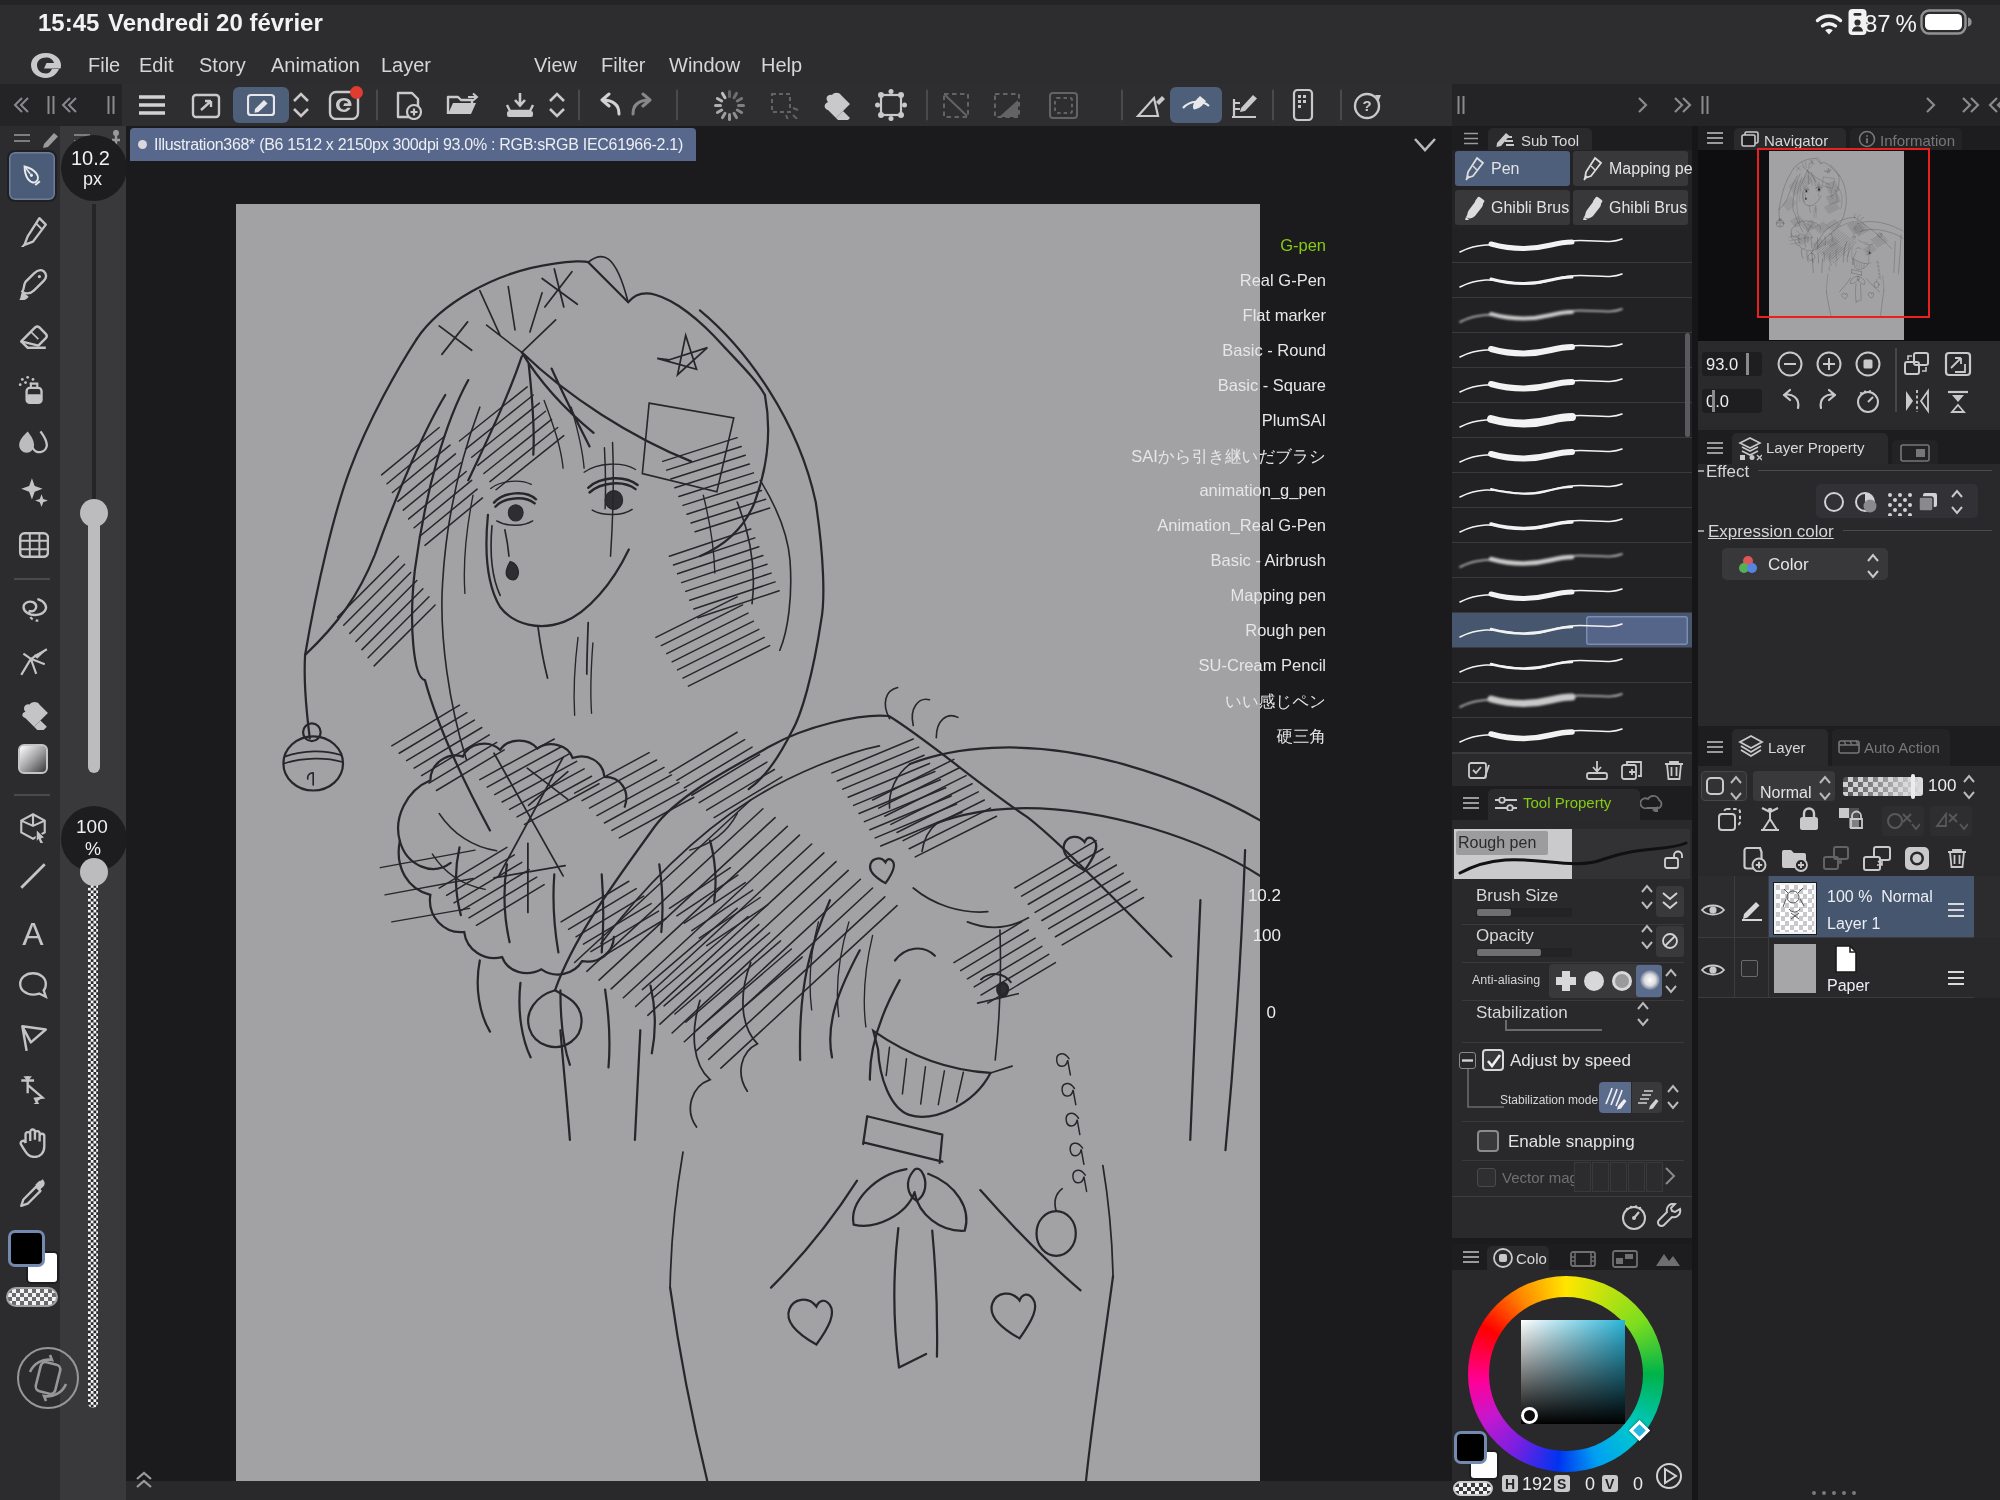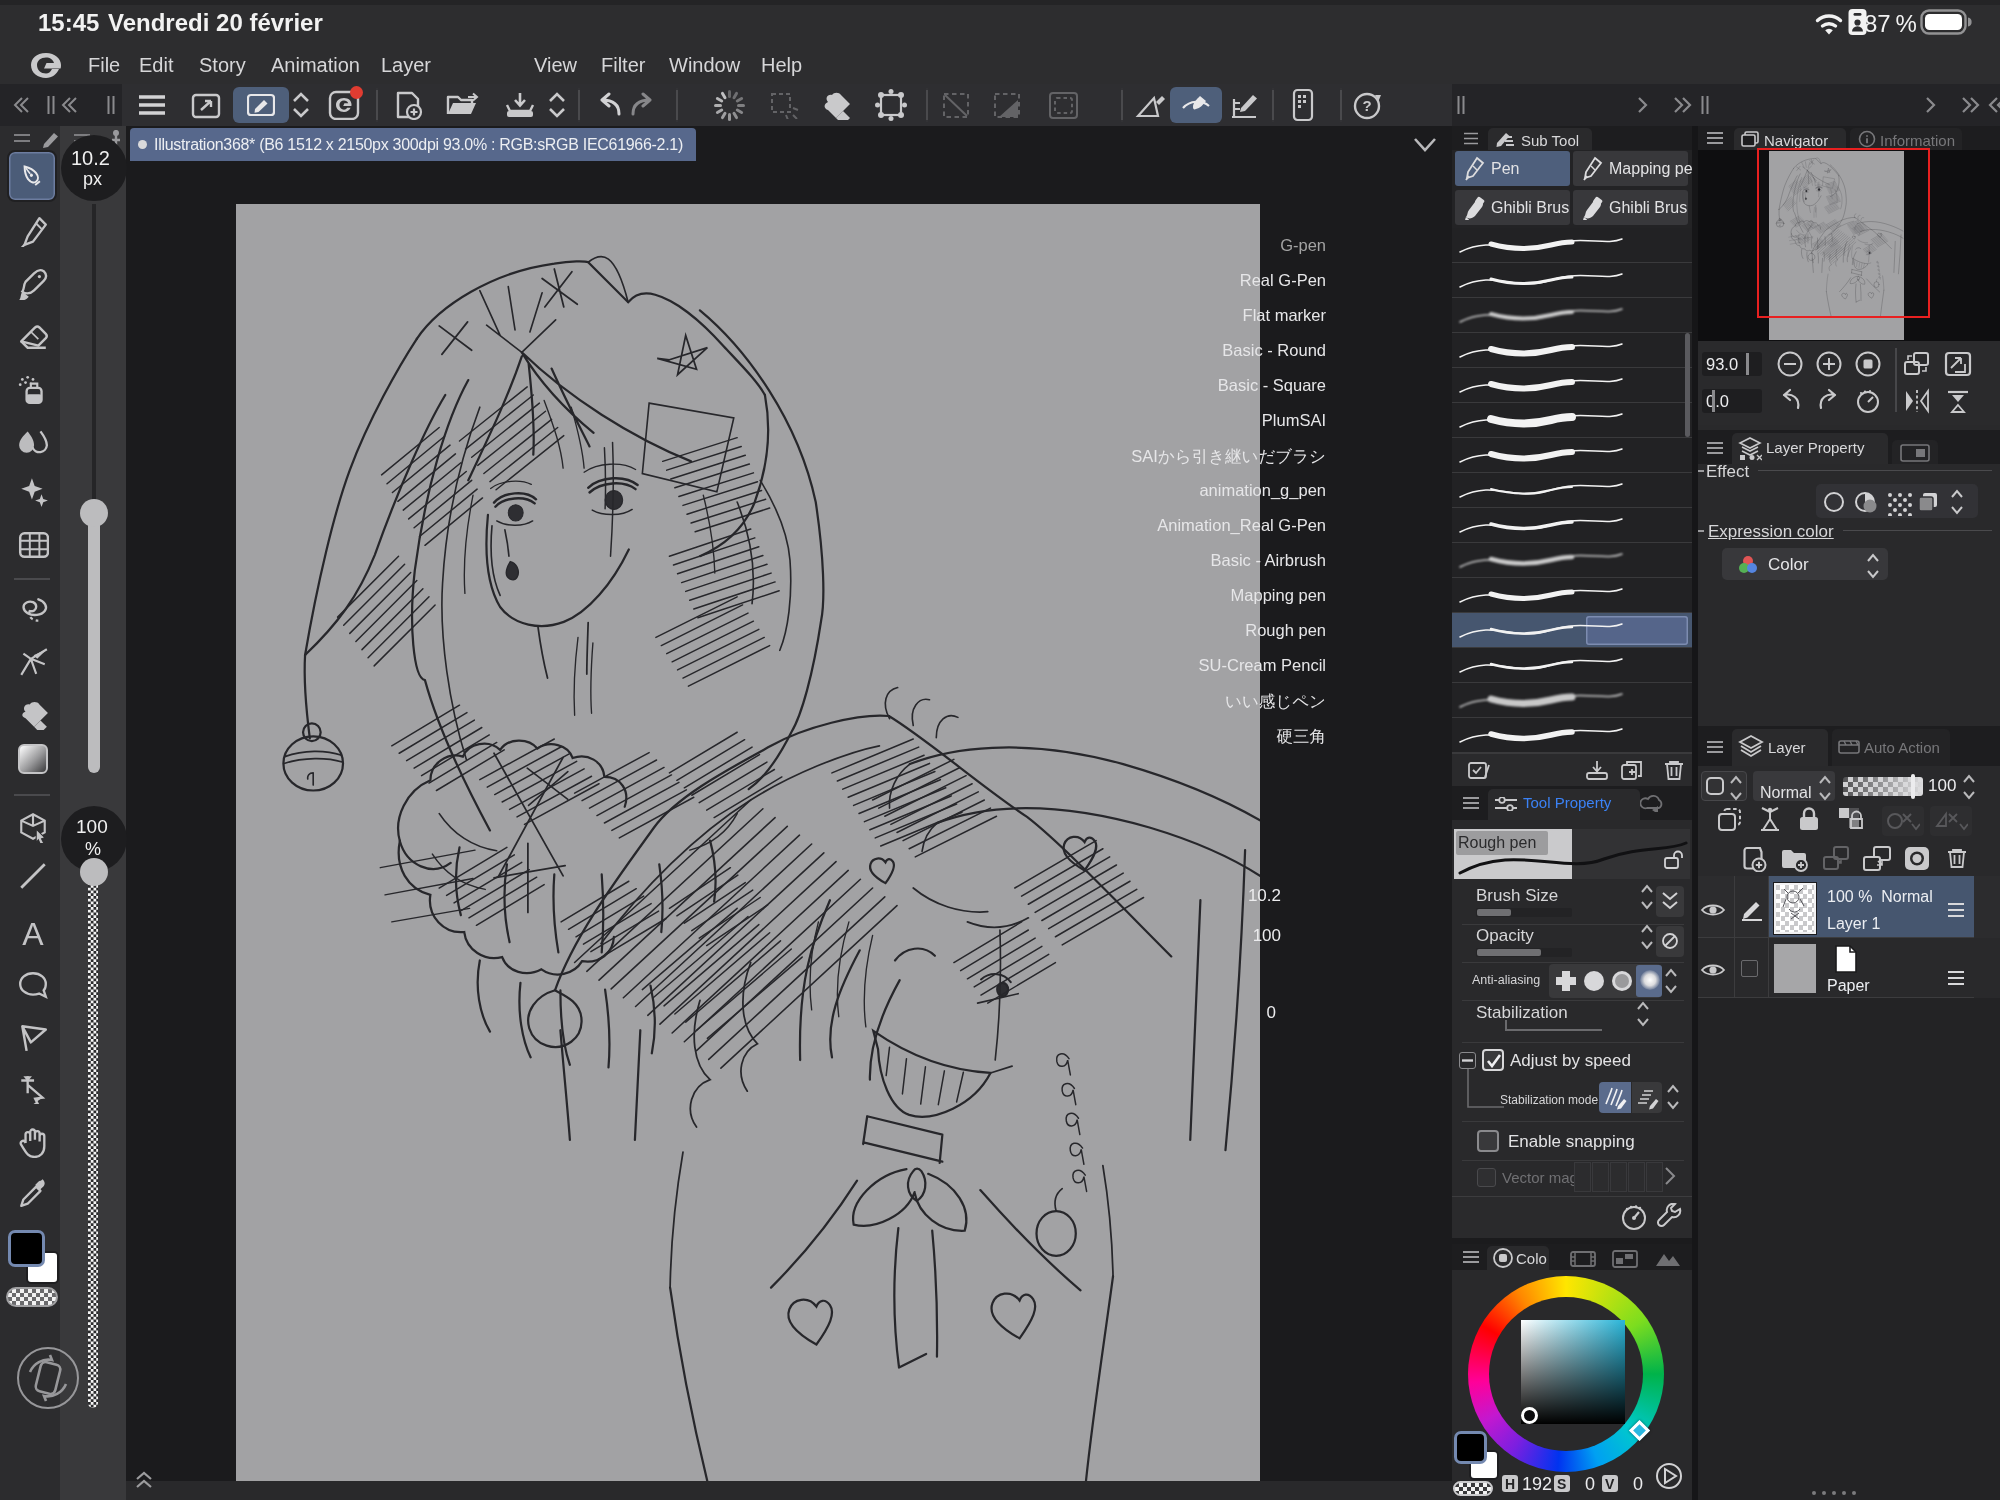--- a/index.html
+++ b/index.html
@@ -545,21 +545,21 @@
     </svg>
     <div class="txt" style="left:1609px;top:199px;font-size:16px;color:#e2e2e4;font-weight:400;">Ghibli Brus</div>
     <div class="abs" style="left:1452px;top:228px;width:240px;height:525px;background:#222224;"></div>
     <div class="abs" style="left:1452px;top:262px;width:240px;height:1px;background:#3a3a3c;"></div>
     <svg class="abs" style="left:1456px;top:232px" width="170" height="27" viewBox="0 0 170 27">
       <g fill="none" stroke="#f2f2f2" stroke-linecap="round">
         <path d="M4,20 C40,2 60,26 95,13 C125,3 150,14 166,7" stroke-width="1.6"></path>
         <path d="M35,12 C55,17.5 75,18 95,13 C103,11 110,10 116,10" stroke-width="5"></path>
       </g>
     </svg>
-    <div class="txt" style="right:318px;top:236px;font-size:16.5px;color:#a3a3a3;font-weight:400;">G-pen</div>
+    <div class="txt" style="right:318px;top:236px;font-size:16.5px;color:#84cc16;font-weight:400;">G-pen</div>
     <div class="abs" style="left:1452px;top:297px;width:240px;height:1px;background:#3a3a3c;"></div>
     <svg class="abs" style="left:1456px;top:267px" width="170" height="27" viewBox="0 0 170 27">
       <g fill="none" stroke="#f2f2f2" stroke-linecap="round">
         <path d="M4,20 C40,2 60,26 95,13 C125,3 150,14 166,7" stroke-width="1.6"></path>
         <path d="M35,12 C55,17.5 75,18 95,13 C103,11 110,10 116,10" stroke-width="3"></path>
       </g>
     </svg>
     <div class="txt" style="right:318px;top:271px;font-size:16.5px;color:#e6e6e8;font-weight:400;">Real G-Pen</div>
     <div class="abs" style="left:1452px;top:332px;width:240px;height:1px;background:#3a3a3c;"></div>
     <svg class="abs" style="left:1456px;top:302px" width="170" height="27" viewBox="0 0 170 27">
@@ -690,21 +690,21 @@
     <div class="abs" style="left:1452px;top:786px;width:240px;height:34px;background:#1d1d1f;"></div>
     <div class="abs" style="left:1488px;top:789px;width:152px;height:31px;background:#2a2a2c;border-radius:5px 5px 0 0"></div>
     <svg class="ic" style="left:1462px;top:796px;color:#c9c9cb" width="18" height="14" viewBox="0 0 18 14">
       <path d="M1 2 H17 M1 7 H17 M1 12 H17" stroke="#9a9a9d" stroke-width="1.8"></path>
     </svg>
     <svg class="ic" style="left:1494px;top:797px;color:#c9c9cb" width="24" height="14" viewBox="0 0 24 14">
       <path d="M1 3 H23 M1 11 H23" stroke="#c9c9cb" stroke-width="2"></path>
       <circle cx="8" cy="3" r="2.8" fill="#2a2a2c" stroke="#c9c9cb" stroke-width="1.8"></circle>
       <circle cx="16" cy="11" r="2.8" fill="#2a2a2c" stroke="#c9c9cb" stroke-width="1.8"></circle>
     </svg>
-    <div class="txt" style="left:1523px;top:794px;font-size:15px;color:#3b82f6;font-weight:400;">Tool Property</div>
+    <div class="txt" style="left:1523px;top:794px;font-size:15px;color:#84cc16;font-weight:400;">Tool Property</div>
     <svg class="ic" style="left:1640px;top:794px;color:#c9c9cb" width="26" height="18" viewBox="0 0 26 18">
       <path d="M7 14 a5 5 0 1 1 1 -9 a6 6 0 0 1 11 1 a4.5 4.5 0 0 1 0 8 z" fill="none" stroke="#6f6f72" stroke-width="1.8"></path>
       <path d="M12 16 l6 -4 v8 z" fill="#6f6f72"></path>
     </svg>
     <div class="abs" style="left:1454px;top:829px;width:236px;height:50px;background:#323234;"></div>
     <div class="abs" style="left:1454px;top:829px;width:118px;height:50px;background:#cacacc;"></div>
     <div class="abs" style="left:1456px;top:831px;width:92px;height:24px;background:#9c9c9e;border-radius:2px"></div>
     <div class="txt" style="left:1458px;top:834px;font-size:16px;color:#2a2a2c;font-weight:400;">Rough pen</div>
     <svg class="abs" style="left:1454px;top:829px" width="236" height="50" viewBox="0 0 236 50">
       <path d="M6,44 C60,14 110,46 150,30 C185,17 215,22 232,14" fill="none" stroke="#111113" stroke-width="3" stroke-linecap="round"></path>

